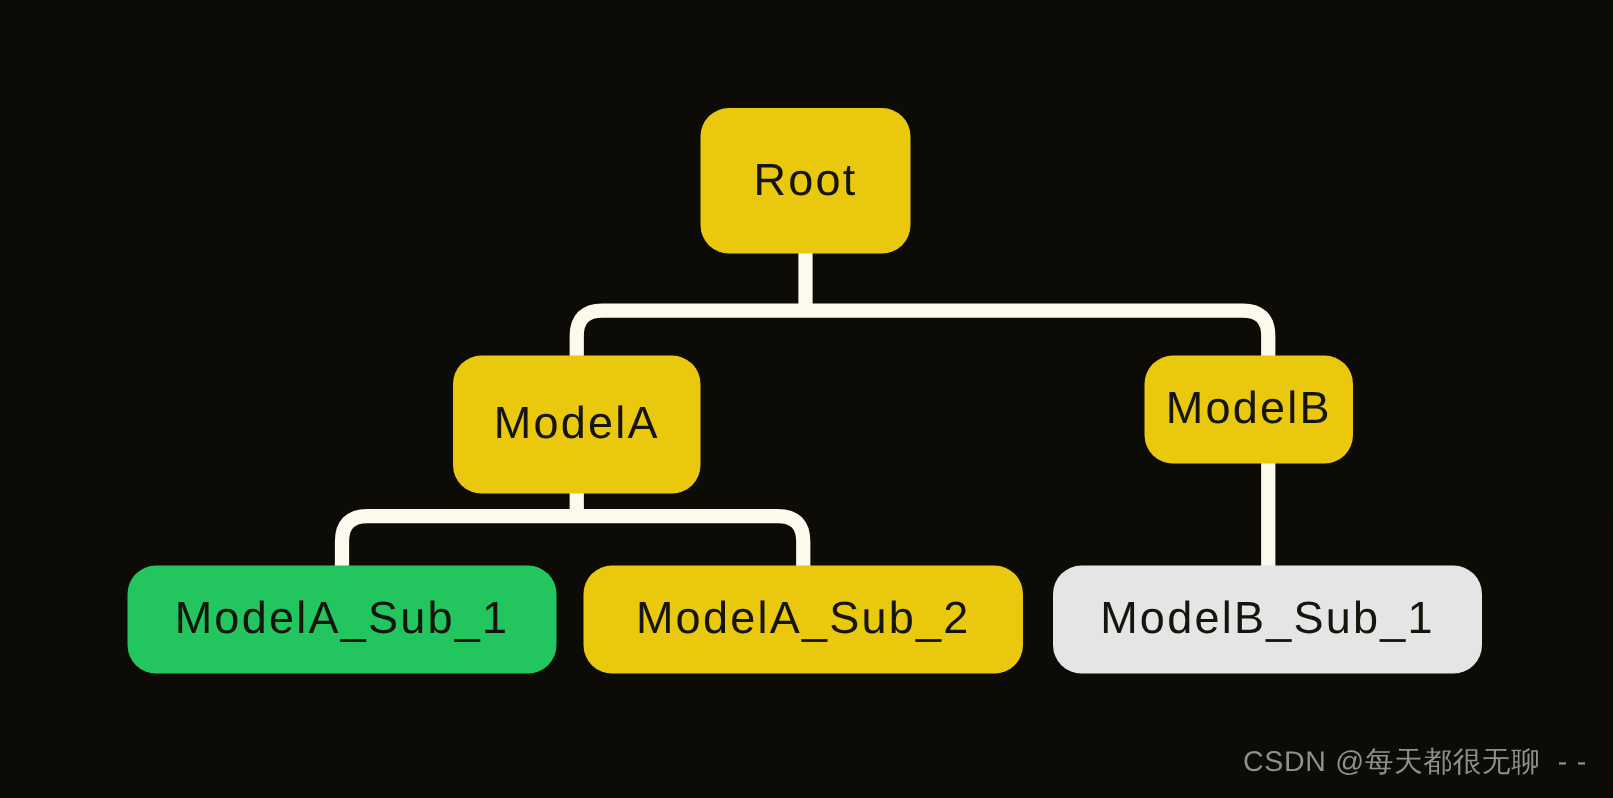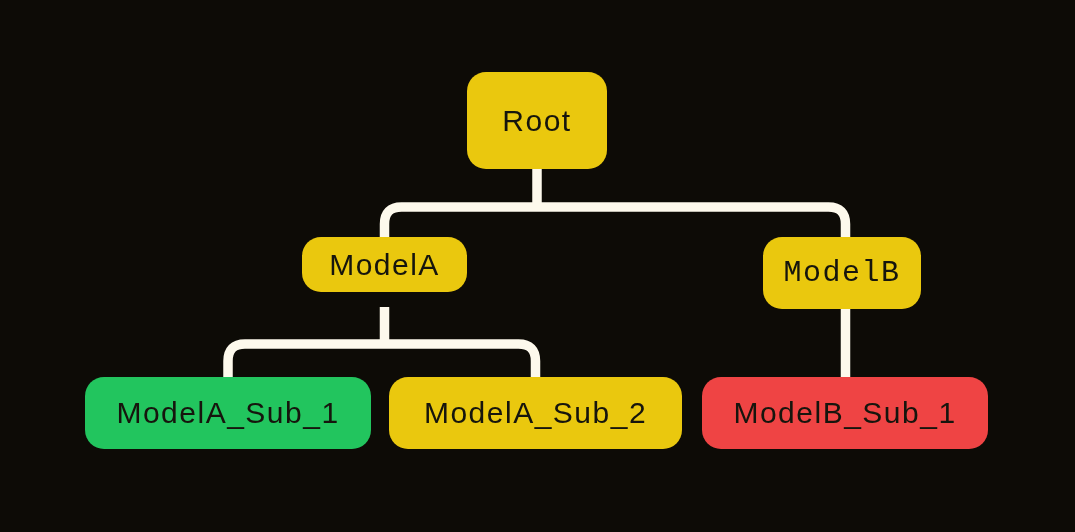--- a/index.html
+++ b/index.html
@@ -48,29 +48,30 @@
 <div class="stage" style="background: rgb(13, 11, 6);">
   <svg class="edges-svg" id="edges" viewBox="0 0 1075 532">
       <path d="M 537 167 V 207 M 384.5 239 V 224 Q 384.5 207 401.5 207 H 828.5 Q 845.5 207 845.5 224 V 239" fill="none" stroke="#fdf9ec" stroke-width="9.5"></path>
       <path d="M 384.5 307 V 344 M 228 379 V 361 Q 228 344 245 344 H 518.5 Q 535.5 344 535.5 361 V 379" fill="none" stroke="#fdf9ec" stroke-width="9.5"></path>
       <path d="M 845.5 307 V 344 V 379" fill="none" stroke="#fdf9ec" stroke-width="9.5"></path>
     </svg>
   <div id="nodes-layer">
       <div class="node" style="left: 467px; top: 72px; width: 140px; height: 97px; background: rgb(234, 200, 14); color: rgb(22, 21, 13);">
         <span>Root</span>
       </div>
-      <div class="node" style="left: 302px; top: 237px; width: 165px; height: 55px; background: rgb(234, 200, 14); color: rgb(22, 21, 13);">
+      <div class="node" style="left: 302px; top: 237px; width: 165px; height: 92px; background: rgb(234, 200, 14); color: rgb(22, 21, 13);">
         <span>ModelA</span>
       </div>
-      <div class="node" style="left: 763px; top: 237px; width: 158px; height: 72px; background: rgb(234, 200, 14); color: rgb(22, 21, 13); font-family: Liberation Mono, monospace;">
+      <div class="node" style="left: 763px; top: 237px; width: 139px; height: 72px; background: rgb(234, 200, 14); color: rgb(22, 21, 13);">
         <span>ModelB</span>
       </div>
       <div class="node" style="left: 85px; top: 377px; width: 286px; height: 72px; background: #22c55e; color: rgb(22, 21, 13);">
         <span>ModelA_Sub_1</span>
       </div>
       <div class="node" style="left: 389px; top: 377px; width: 293px; height: 72px; background: rgb(234, 200, 14); color: rgb(22, 21, 13); text-align: center;">
         <span>ModelA_Sub_2</span>
       </div>
-      <div class="node" style="left: 702px; top: 377px; width: 286px; height: 72px; background: #ef4444; color: rgb(22, 21, 13);">
+      <div class="node" style="left: 702px; top: 377px; width: 286px; height: 72px; background: #e5e5e5; color: rgb(22, 21, 13);">
         <span>ModelB_Sub_1</span>
       </div>
     </div>
+  <div class="watermark" style="color: rgb(143, 143, 143);">CSDN @每天都很无聊  - -</div>
 </div>
 
 </body></html>

